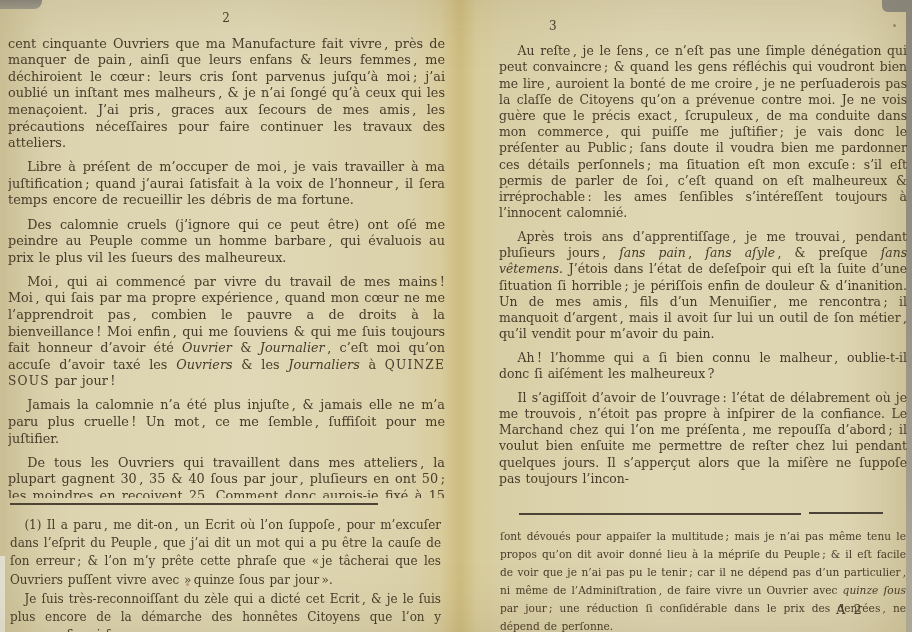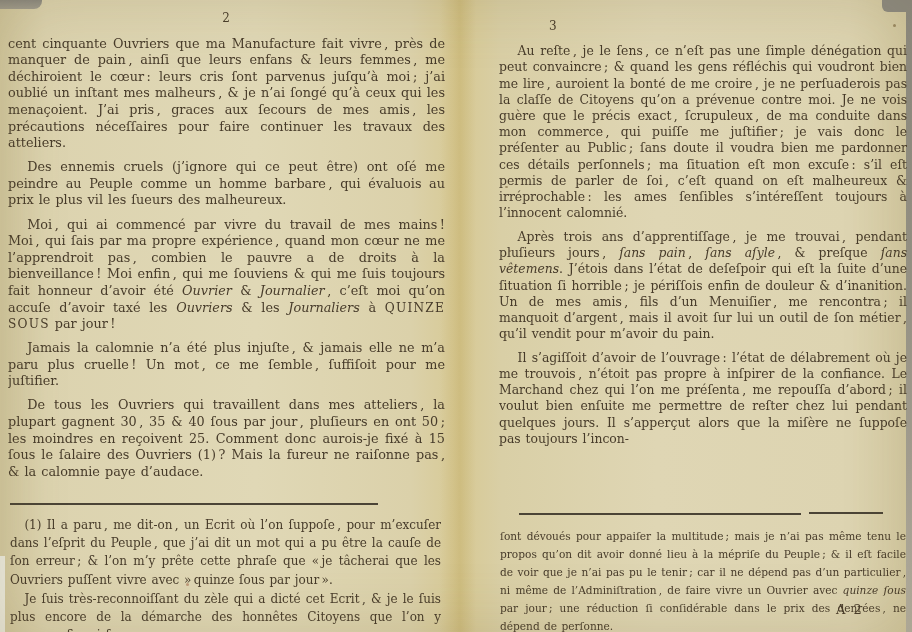--- a/index.html
+++ b/index.html
@@ -54,37 +54,39 @@
 <div class="speck" id="speck-1"></div>
 <div class="speck" id="speck-2"></div>
 <div class="speck" id="speck-3"></div>
 <div class="speck" id="speck-4"></div>
 <div class="speck" id="speck-5"></div>
 
 <div class="page page-left">
   <div class="pagenum">2</div>
   <div>
       <p class="para"><span class="">cent cinquante Ouvriers que ma Manufacture fait vivre , près de manquer de pain , ainſi que leurs enfans &amp; leurs femmes , me déchiroient le cœur : leurs cris ſont parvenus juſqu’à moi ; j’ai oublié un inſtant mes malheurs , &amp; je n’ai ſongé qu’à ceux qui les menaçoient. J’ai pris , graces aux ſecours de mes amis , les précautions néceſſaires pour faire continuer les travaux des atteliers.</span></p>
-      <p class="para indent"><span class="">Des ennemis cruels (j’ignore qui ce peut être) ont oſé me peindre au Peuple comme un homme barbare , qui évaluois au prix le plus vil les ſueurs des malheureux.</span></p>
+      <p class="para indent"><span class="">Libre à préſent de m’occuper de moi , je vais travailler à ma juſtification ; quand j’aurai ſatisfait à la voix de l’honneur , il ſera temps encore de recueillir les débris de ma fortune.</span></p>
+      <p class="para indent"><span class="">Des calomnie cruels (j’ignore qui ce peut être) ont oſé me peindre au Peuple comme un homme barbare , qui évaluois au prix le plus vil les ſueurs des malheureux.</span></p>
       <p class="para indent"><span class="">Moi , qui ai commencé par vivre du travail de mes mains ! Moi , qui ſais par ma propre expérience , quand mon cœur ne me l’apprendroit pas , combien le pauvre a de droits à la bienveillance ! Moi enfin , qui me ſouviens &amp; qui me ſuis toujours fait honneur d’avoir été </span><span class="it">Ouvrier</span><span class=""> &amp; </span><span class="it">Journalier</span><span class=""> , c’eſt moi qu’on accuſe d’avoir taxé les </span><span class="it">Ouvriers</span><span class=""> &amp; les </span><span class="it">Journaliers</span><span class=""> à </span><span class="sc">QUINZE SOUS</span><span class=""> par jour !</span></p>
       <p class="para indent"><span class="">Jamais la calomnie n’a été plus injuſte , &amp; jamais elle ne m’a paru plus cruelle ! Un mot , ce me ſemble , ſuffiſoit pour me juſtifier.</span></p>
       <p class="para indent"><span class="">De tous les Ouvriers qui travaillent dans mes atteliers , la plupart gagnent 30 , 35 &amp; 40 ſous par jour , pluſieurs en ont 50 ; les moindres en reçoivent 25. Comment donc aurois-je fixé à 15 ſous le ſalaire des Ouvriers (1) ? Mais la fureur ne raiſonne pas , &amp; la calomnie paye d’audace.</span></p>
     </div>
 </div>
 <div class="rule" id="rule-left"></div>
 <div class="footnote" id="footnote-left">
     <p class="para indent"><span class="">(1) Il a paru , me dit-on , un Ecrit où l’on ſuppoſe , pour m’excuſer dans l’eſprit du Peuple , que j’ai dit un mot qui a pu être la cauſe de ſon erreur ; &amp; l’on m’y prête cette phraſe que « je tâcherai que les Ouvriers puſſent vivre avec » quinze ſous par jour ».</span></p>
     <p class="para indent"><span class="">Je ſuis très-reconnoiſſant du zèle qui a dicté cet Ecrit , &amp; je le ſuis plus encore de la démarche des honnêtes Citoyens que l’on y nomme , &amp; qui ſe</span></p>
   </div>
 
 <div class="page page-right">
   <div class="pagenum">3</div>
   <div>
       <p class="para indent"><span class="">Au reſte , je le ſens , ce n’eſt pas une ſimple dénégation qui peut convaincre ; &amp; quand les gens réfléchis qui voudront bien me lire , auroient la bonté de me croire , je ne perſuaderois pas la claſſe de Citoyens qu’on a prévenue contre moi. Je ne vois guère que le précis exact , ſcrupuleux , de ma conduite dans mon commerce , qui puiſſe me juſtifier ; je vais donc le préſenter au Public ; ſans doute il voudra bien me pardonner ces détails perſonnels ; ma ſituation eſt mon excuſe : s’il eſt permis de parler de ſoi , c’eſt quand on eſt malheureux &amp; irréprochable : les ames ſenſibles s’intéreſſent toujours à l’innocent calomnié.</span></p>
       <p class="para indent"><span class="">Après trois ans d’apprentiſſage , je me trouvai , pendant pluſieurs jours , </span><span class="it">ſans pain</span><span class=""> , </span><span class="it">ſans aſyle</span><span class=""> , &amp; preſque </span><span class="it">ſans vêtemens</span><span class="">. J’étois dans l’état de deſeſpoir qui eſt la ſuite d’une ſituation ſi horrible ; je périſſois enfin de douleur &amp; d’inanition. Un de mes amis , fils d’un Menuiſier , me rencontra ; il manquoit d’argent , mais il avoit ſur lui un outil de ſon métier , qu’il vendit pour m’avoir du pain.</span></p>
+      <p class="para indent"><span class="">Ah ! l’homme qui a ſi bien connu le malheur , oublie-t-il donc ſi aiſément les malheureux ?</span></p>
       <p class="para indent"><span class="">Il s’agiſſoit d’avoir de l’ouvrage : l’état de délabrement où je me trouvois , n’étoit pas propre à inſpirer de la confiance. Le Marchand chez qui l’on me préſenta , me repouſſa d’abord ; il voulut bien enſuite me permettre de reſter chez lui pendant quelques jours. Il s’apperçut alors que la miſère ne ſuppoſe pas toujours l’incon-</span></p>
     </div>
 </div>
 <div class="rule" id="rule-right-long"></div>
 <div class="rule" id="rule-right-short"></div>
 <div class="footnote" id="footnote-right">
     <p class="para"><span class="">ſont dévoués pour appaiſer la multitude ; mais je n’ai pas même tenu le propos qu’on dit avoir donné lieu à la mépriſe du Peuple ; &amp; il eſt facile de voir que je n’ai pas pu le tenir ; car il ne dépend pas d’un particulier , ni même de l’Adminiſtration , de faire vivre un Ouvrier avec </span><span class="it">quinze ſous</span><span class=""> par jour ; une réduction ſi conſidérable dans le prix des denrées , ne dépend de perſonne.</span></p>
   </div>
 <div class="signature">A 2</div>
 

